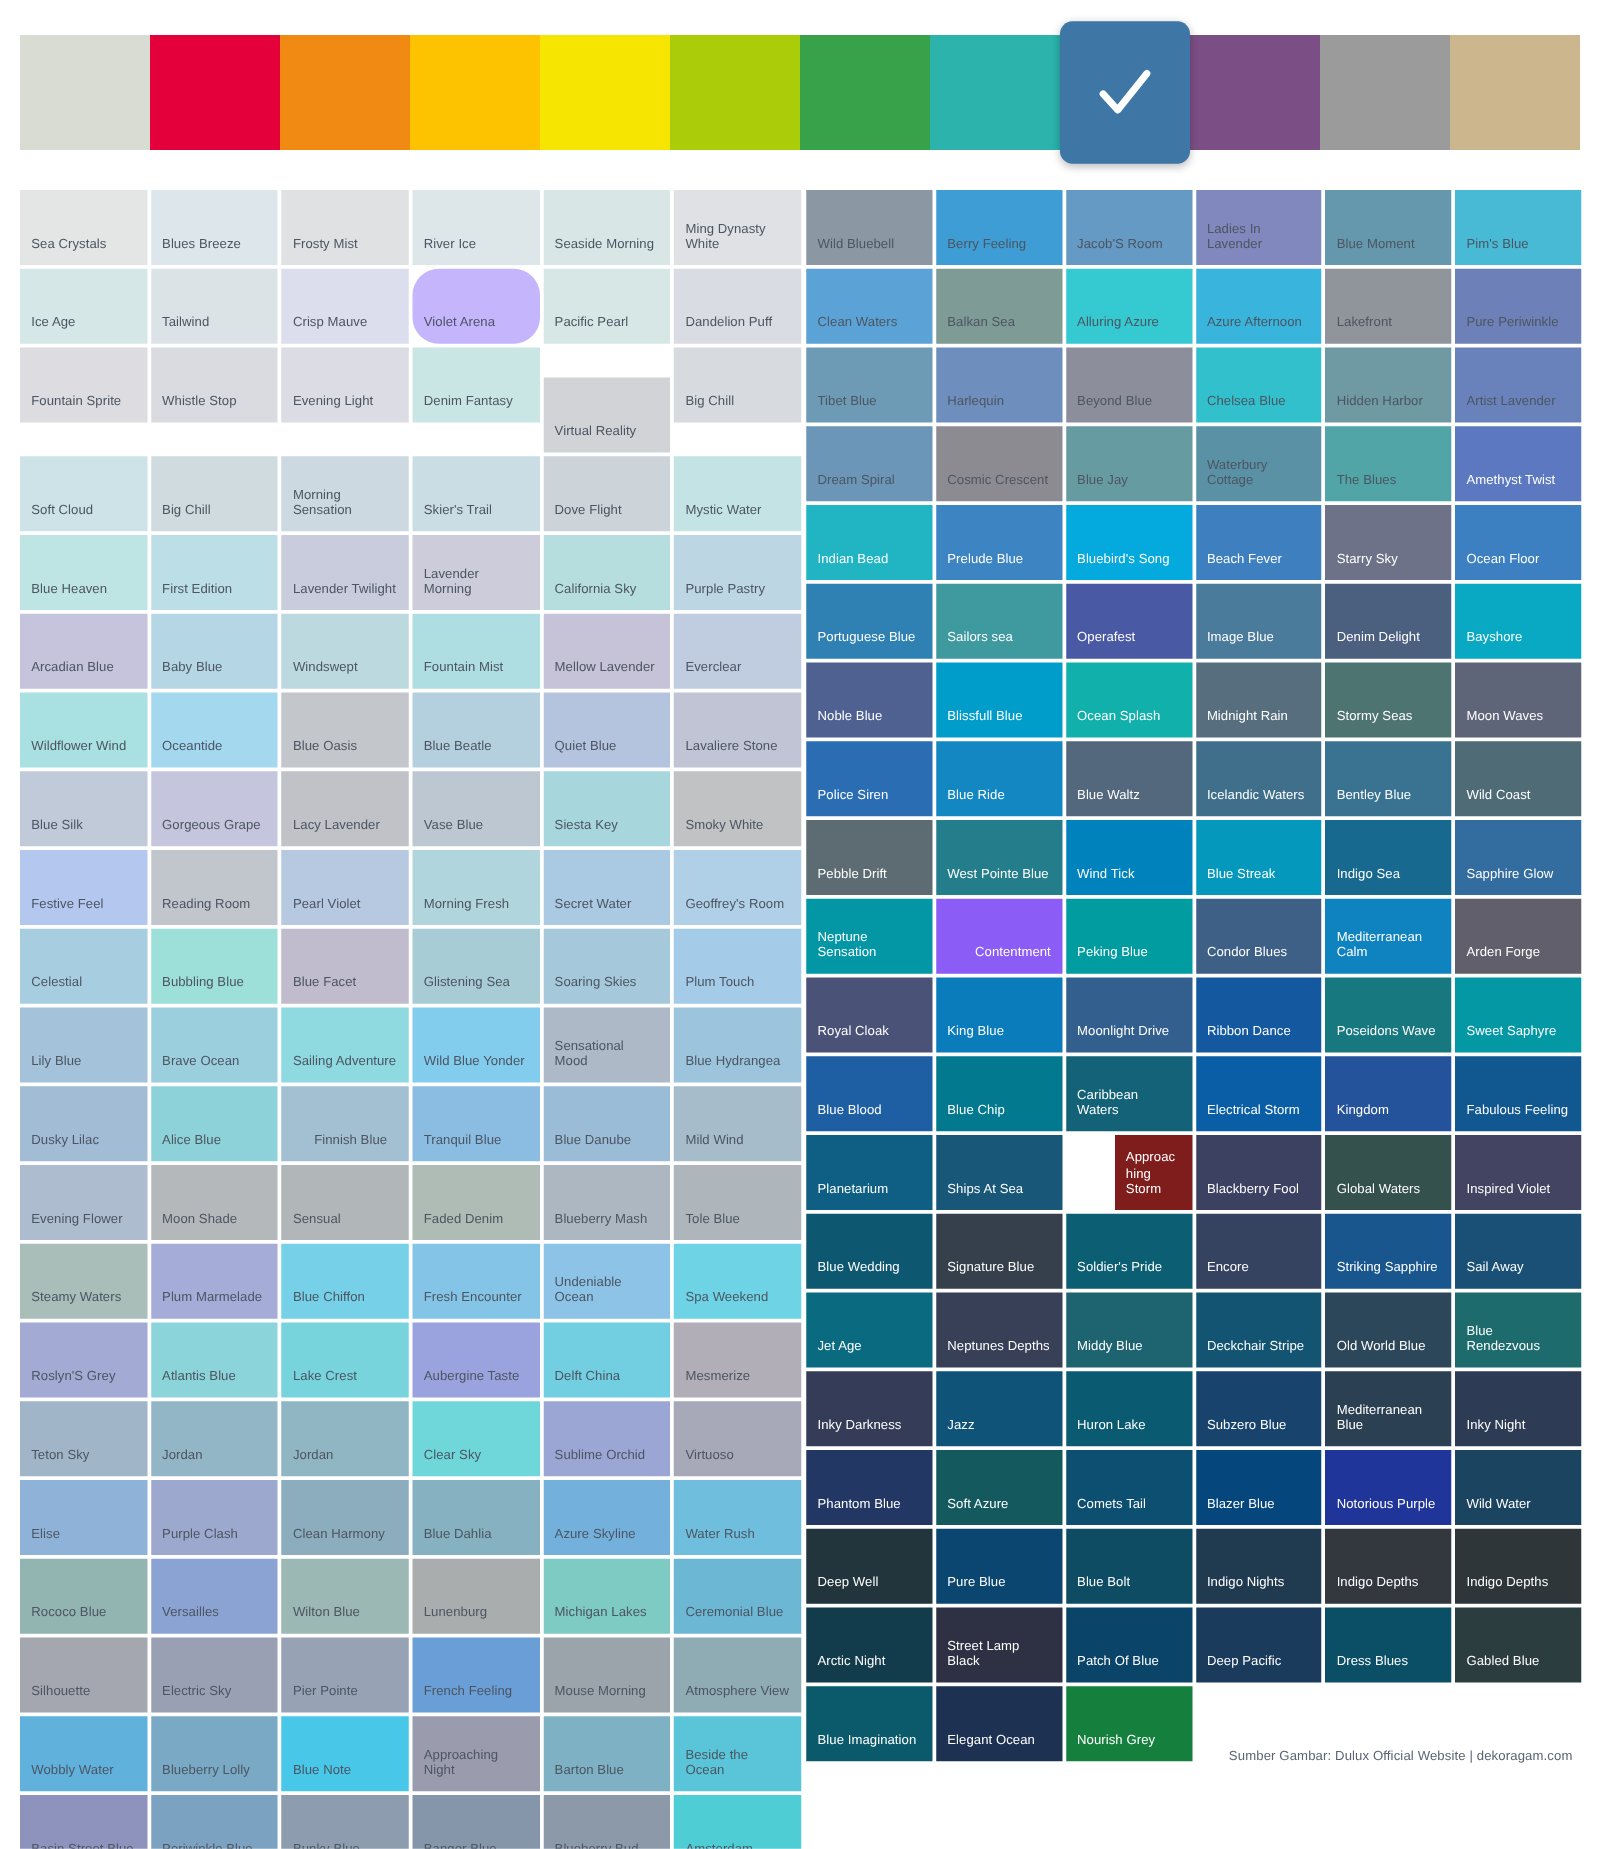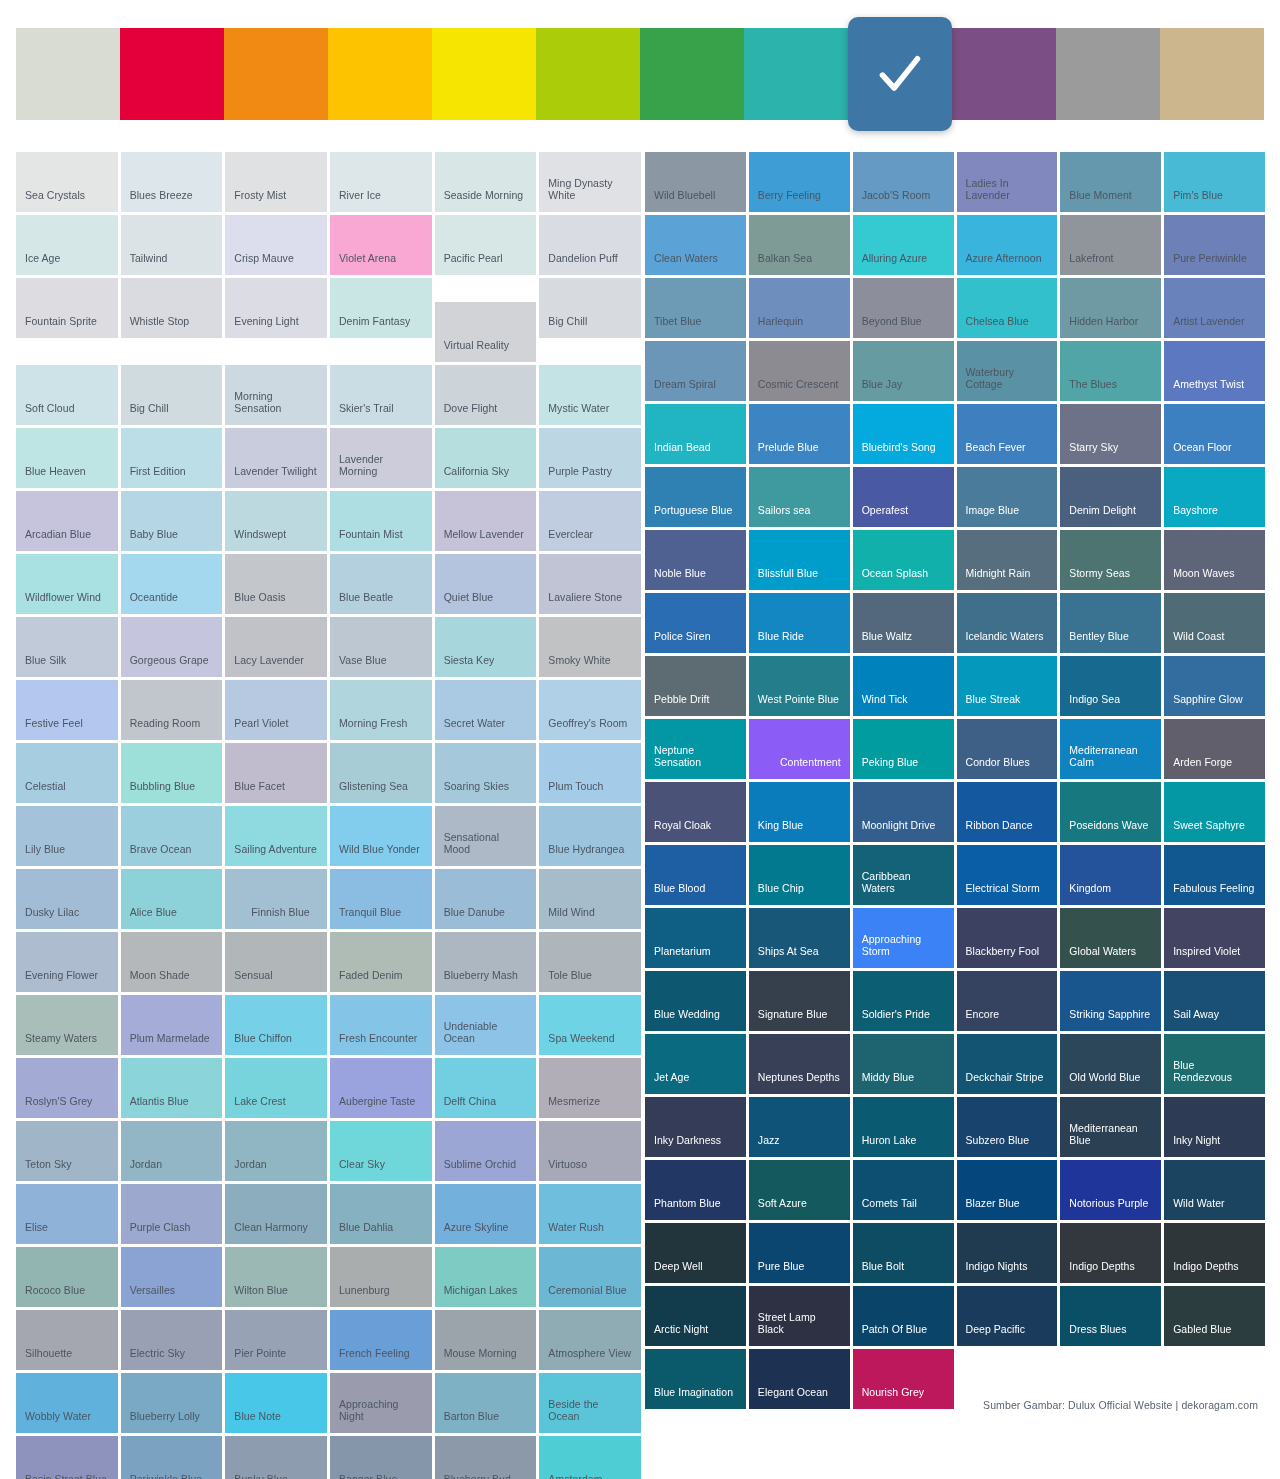--- a/index.html
+++ b/index.html
@@ -136,21 +136,21 @@
           </div>
           <div class="swatch light" style="background: rgb(214, 231, 232);">
             <span class="label">Ice Age</span>
           </div>
           <div class="swatch light" style="background: rgb(219, 227, 231);">
             <span class="label">Tailwind</span>
           </div>
           <div class="swatch light" style="background: rgb(220, 222, 238);">
             <span class="label">Crisp Mauve</span>
           </div>
-          <div class="swatch light" style="background: #f9a8d4;">
+          <div class="swatch light" style="background: #c4b5fd; border-radius: 21px;">
             <span class="label">Violet Arena</span>
           </div>
           <div class="swatch light" style="background: rgb(214, 231, 230);">
             <span class="label">Pacific Pearl</span>
           </div>
           <div class="swatch light" style="background: rgb(218, 220, 228);">
             <span class="label">Dandelion Puff</span>
           </div>
           <div class="swatch light" style="background: rgb(220, 220, 225);">
             <span class="label">Fountain Sprite</span>
@@ -713,21 +713,21 @@
           </div>
           <div class="swatch dark" style="background: rgb(17, 87, 144);">
             <span class="label">Fabulous Feeling</span>
           </div>
           <div class="swatch dark" style="background: rgb(15, 95, 132);">
             <span class="label">Planetarium</span>
           </div>
           <div class="swatch dark" style="background: rgb(25, 87, 121);">
             <span class="label">Ships At Sea</span>
           </div>
-          <div class="swatch dark" style="background: #3b82f6;">
+          <div class="swatch dark" style="background: #7f1d1d; margin-left: 39px;">
             <span class="label">Approaching Storm</span>
           </div>
           <div class="swatch dark" style="background: rgb(60, 65, 97);">
             <span class="label">Blackberry Fool</span>
           </div>
           <div class="swatch dark" style="background: rgb(53, 81, 78);">
             <span class="label">Global Waters</span>
           </div>
           <div class="swatch dark" style="background: rgb(67, 67, 98);">
             <span class="label">Inspired Violet</span>
@@ -839,21 +839,21 @@
           </div>
           <div class="swatch dark" style="background: rgb(43, 61, 62);">
             <span class="label">Gabled Blue</span>
           </div>
           <div class="swatch dark" style="background: rgb(10, 90, 107);">
             <span class="label">Blue Imagination</span>
           </div>
           <div class="swatch dark" style="background: rgb(29, 49, 82);">
             <span class="label">Elegant Ocean</span>
           </div>
-          <div class="swatch dark" style="background: #be185d;">
+          <div class="swatch dark" style="background: #15803d;">
             <span class="label">Nourish Grey</span>
           </div>
         </div>
     </div>
   </div>
 
   <div id="credit">Sumber Gambar: Dulux Official Website | dekoragam.com</div>
 
 </div>
 

